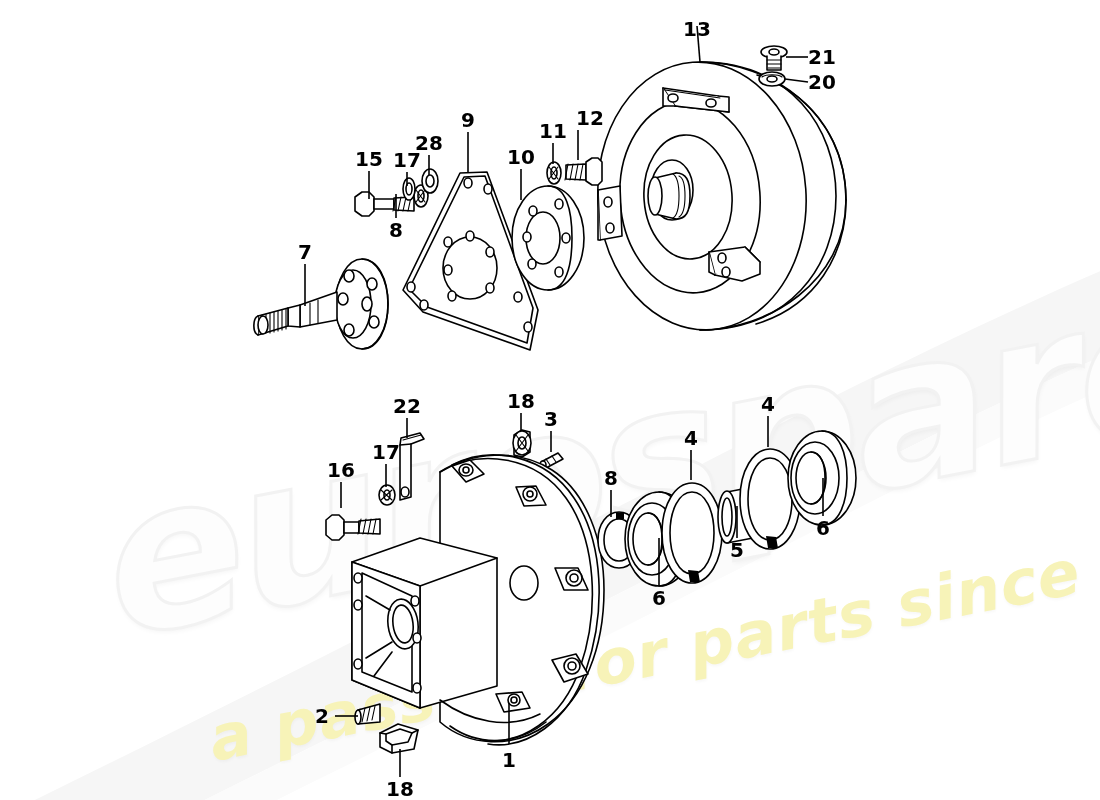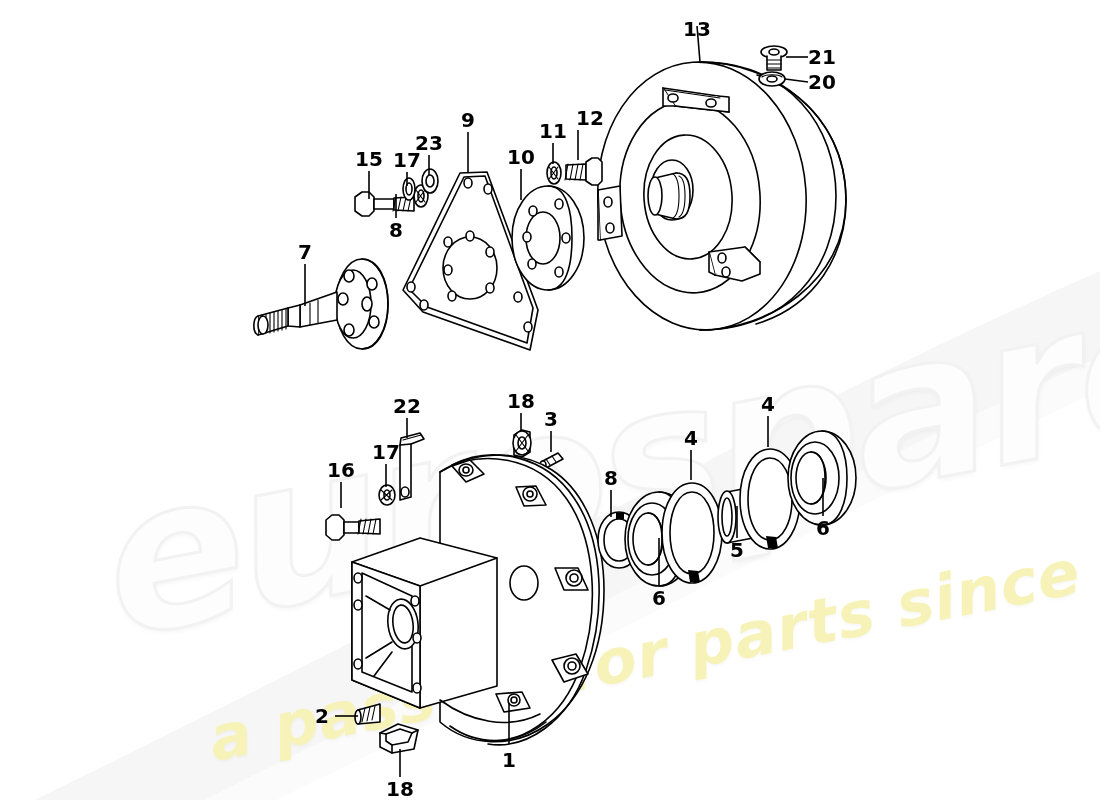--- a/index.html
+++ b/index.html
@@ -420,16 +420,16 @@
       <div class="lbl" style="left: 396px; top: 230px;">8</div>
       <div class="lbl" style="left: 369px; top: 159px;">15</div>
       <div class="lbl" style="left: 341px; top: 470px;">16</div>
       <div class="lbl" style="left: 407px; top: 160px;">17</div>
       <div class="lbl" style="left: 386px; top: 452px;">17</div>
       <div class="lbl" style="left: 521px; top: 401px;">18</div>
       <div class="lbl" style="left: 400px; top: 789px;">18</div>
       <div class="lbl" style="left: 822px; top: 82px;">20</div>
       <div class="lbl" style="left: 822px; top: 57px; text-align: center;">21</div>
       <div class="lbl" style="left: 407px; top: 406px; text-align: center;">22</div>
-      <div class="lbl" style="left: 429px; top: 143px;">23</div>
+      <div class="lbl" style="left: 429px; top: 143px;">28</div>
     </div>
 
 </div>
 
 </body></html>

